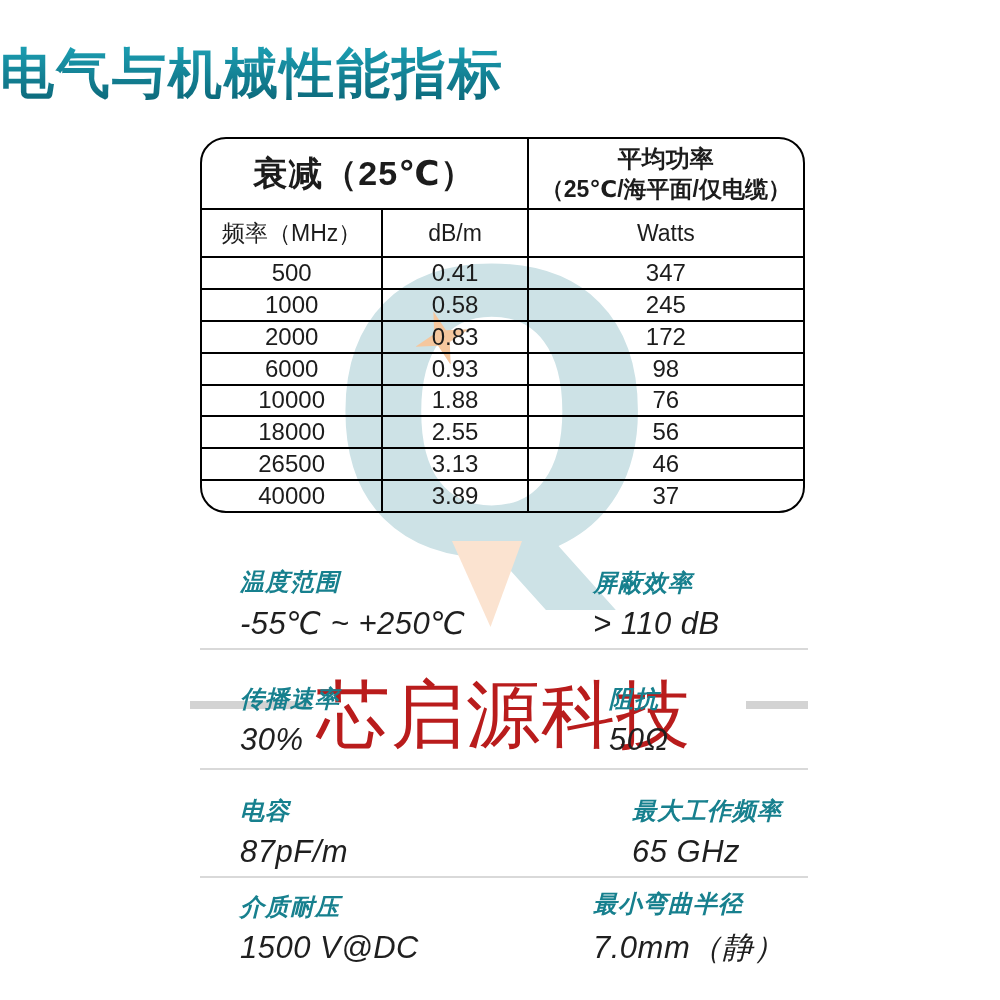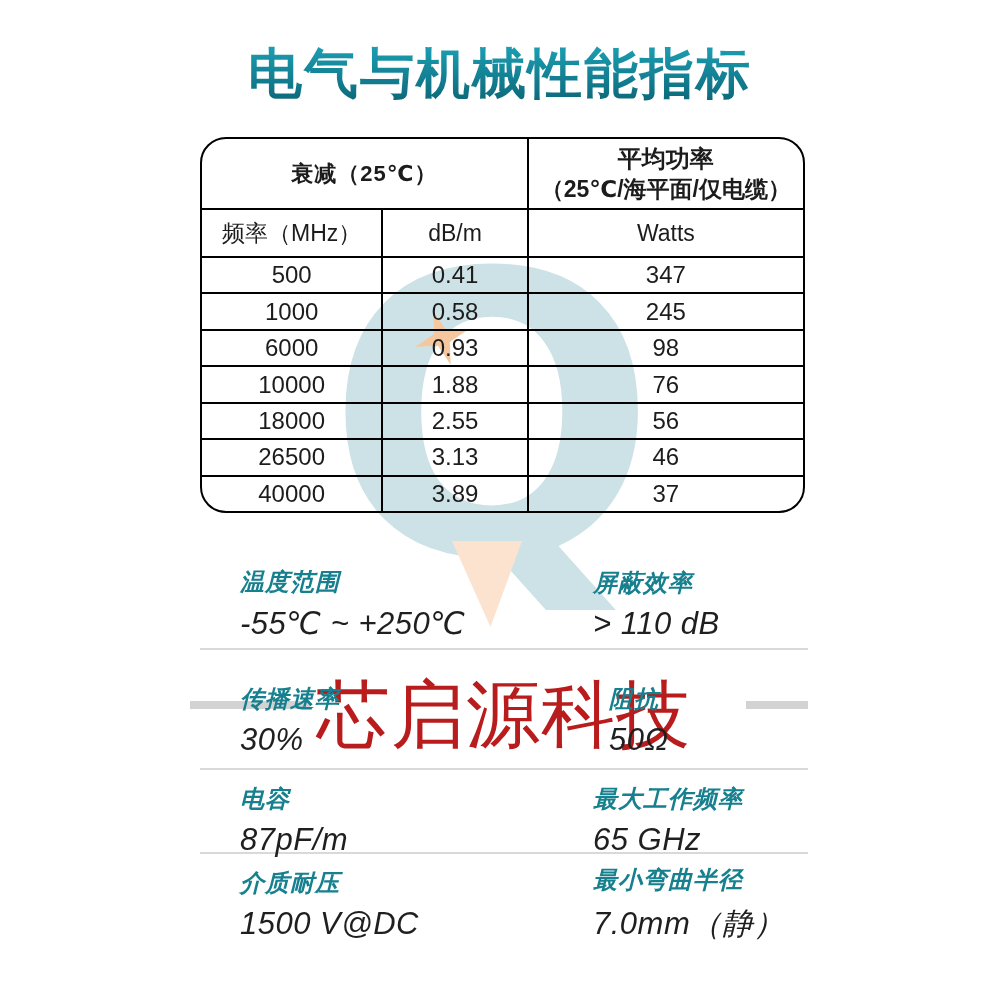--- a/index.html
+++ b/index.html
@@ -30,21 +30,21 @@
     left:316px;top:676px;font-size:74px;line-height:1.05;font-weight:500;
     letter-spacing:1px;color:#b91c1c;white-space:nowrap;
   }
   .wm-dash{top:701px;height:8px;background:#d3d3d3;}
   .wm-dash-left{left:190px;width:120px;}
   .wm-dash-right{left:746px;width:62px;}
 
   
   .title{
     position:absolute;z-index:2;left:0;top:38px;width:1000px;margin:0;
-    text-align:center;font-size:54px;font-weight:900;letter-spacing:2px;
+    font-size:54px;font-weight:900;letter-spacing:2px;
     color:#0e7487;
   }
   @supports ((-webkit-background-clip:text) or (background-clip:text)){
     .title{
       background:linear-gradient(180deg,#1ea6ba 0%,#137f92 55%,#095f70 100%);
       -webkit-background-clip:text;background-clip:text;
       color:transparent;-webkit-text-fill-color:transparent;
     }
   }
 
@@ -59,37 +59,37 @@
   .spec-table col.c3{width:45.8%;}
   .spec-table th,.spec-table td{
     border:2px solid #000;text-align:center;vertical-align:middle;padding:0;color:#1c1c1c;
   }
   .spec-table tr>*:first-child{border-left:none;}
   .spec-table tr>*:last-child{border-right:none;}
   .spec-table thead tr:first-child>*{border-top:none;}
   .spec-table tbody tr:last-child>*{border-bottom:none;}
   tr.hrow1{height:70px;}
   tr.hrow1 th{font-weight:700;}
-  .hdr-left{font-size:22px;letter-spacing:1px;border-radius:28px;}
+  .hdr-left{font-size:34px;letter-spacing:1px;border-radius:28px;}
   .hdr-right-l1{font-size:24px;line-height:31px;}
   .hdr-right-l2{font-size:23px;line-height:30px;}
   tr.hrow2{height:48px;}
   tr.hrow2 th{font-size:23px;font-weight:400;}
   .spec-table tbody tr{height:18px;}
   .spec-table tbody td{font-size:24px;font-weight:400;}
 
   
   .specs{position:absolute;z-index:2;left:200px;top:560px;width:608px;}
   .spec-row{
     display:grid;grid-template-columns:353px 1fr;box-sizing:border-box;
     align-content:center;padding-left:40px;
   }
   .spec-row.r1{height:90px;border-bottom:2px solid #d9d9d9;}
   .spec-row.r2{height:120px;padding-top:22px;border-bottom:2px solid #d9d9d9;gap:16px;}
-  .spec-row.r3{height:84px;padding-top:18px;border-bottom:2px solid #d9d9d9;}
+  .spec-row.r3{height:108px;padding-top:18px;border-bottom:2px solid #d9d9d9;gap:39px;}
   .spec-row.r4{height:100px;padding-top:0;}
   .spec-cell{display:flex;flex-direction:column;justify-content:center;font-style:italic;}
   .spec-label{font-size:24px;font-weight:700;color:#17808e;margin-bottom:7px;letter-spacing:1px;}
   .spec-value{font-size:31px;font-weight:400;color:#1f1f1f;letter-spacing:0.5px;}
 </style>
 </head>
 <body>
 
 <div class="canvas">
 
@@ -128,20 +128,25 @@
           <td>500</td>
           <td>0.41</td>
           <td>347</td>
         </tr>
         <tr>
           <td>1000</td>
           <td>0.58</td>
           <td>245</td>
         </tr>
         <tr>
+          <td>2000</td>
+          <td>0.83</td>
+          <td>172</td>
+        </tr>
+        <tr>
           <td>6000</td>
           <td>0.93</td>
           <td>98</td>
         </tr>
         <tr>
           <td>10000</td>
           <td>1.88</td>
           <td>76</td>
         </tr>
         <tr>

